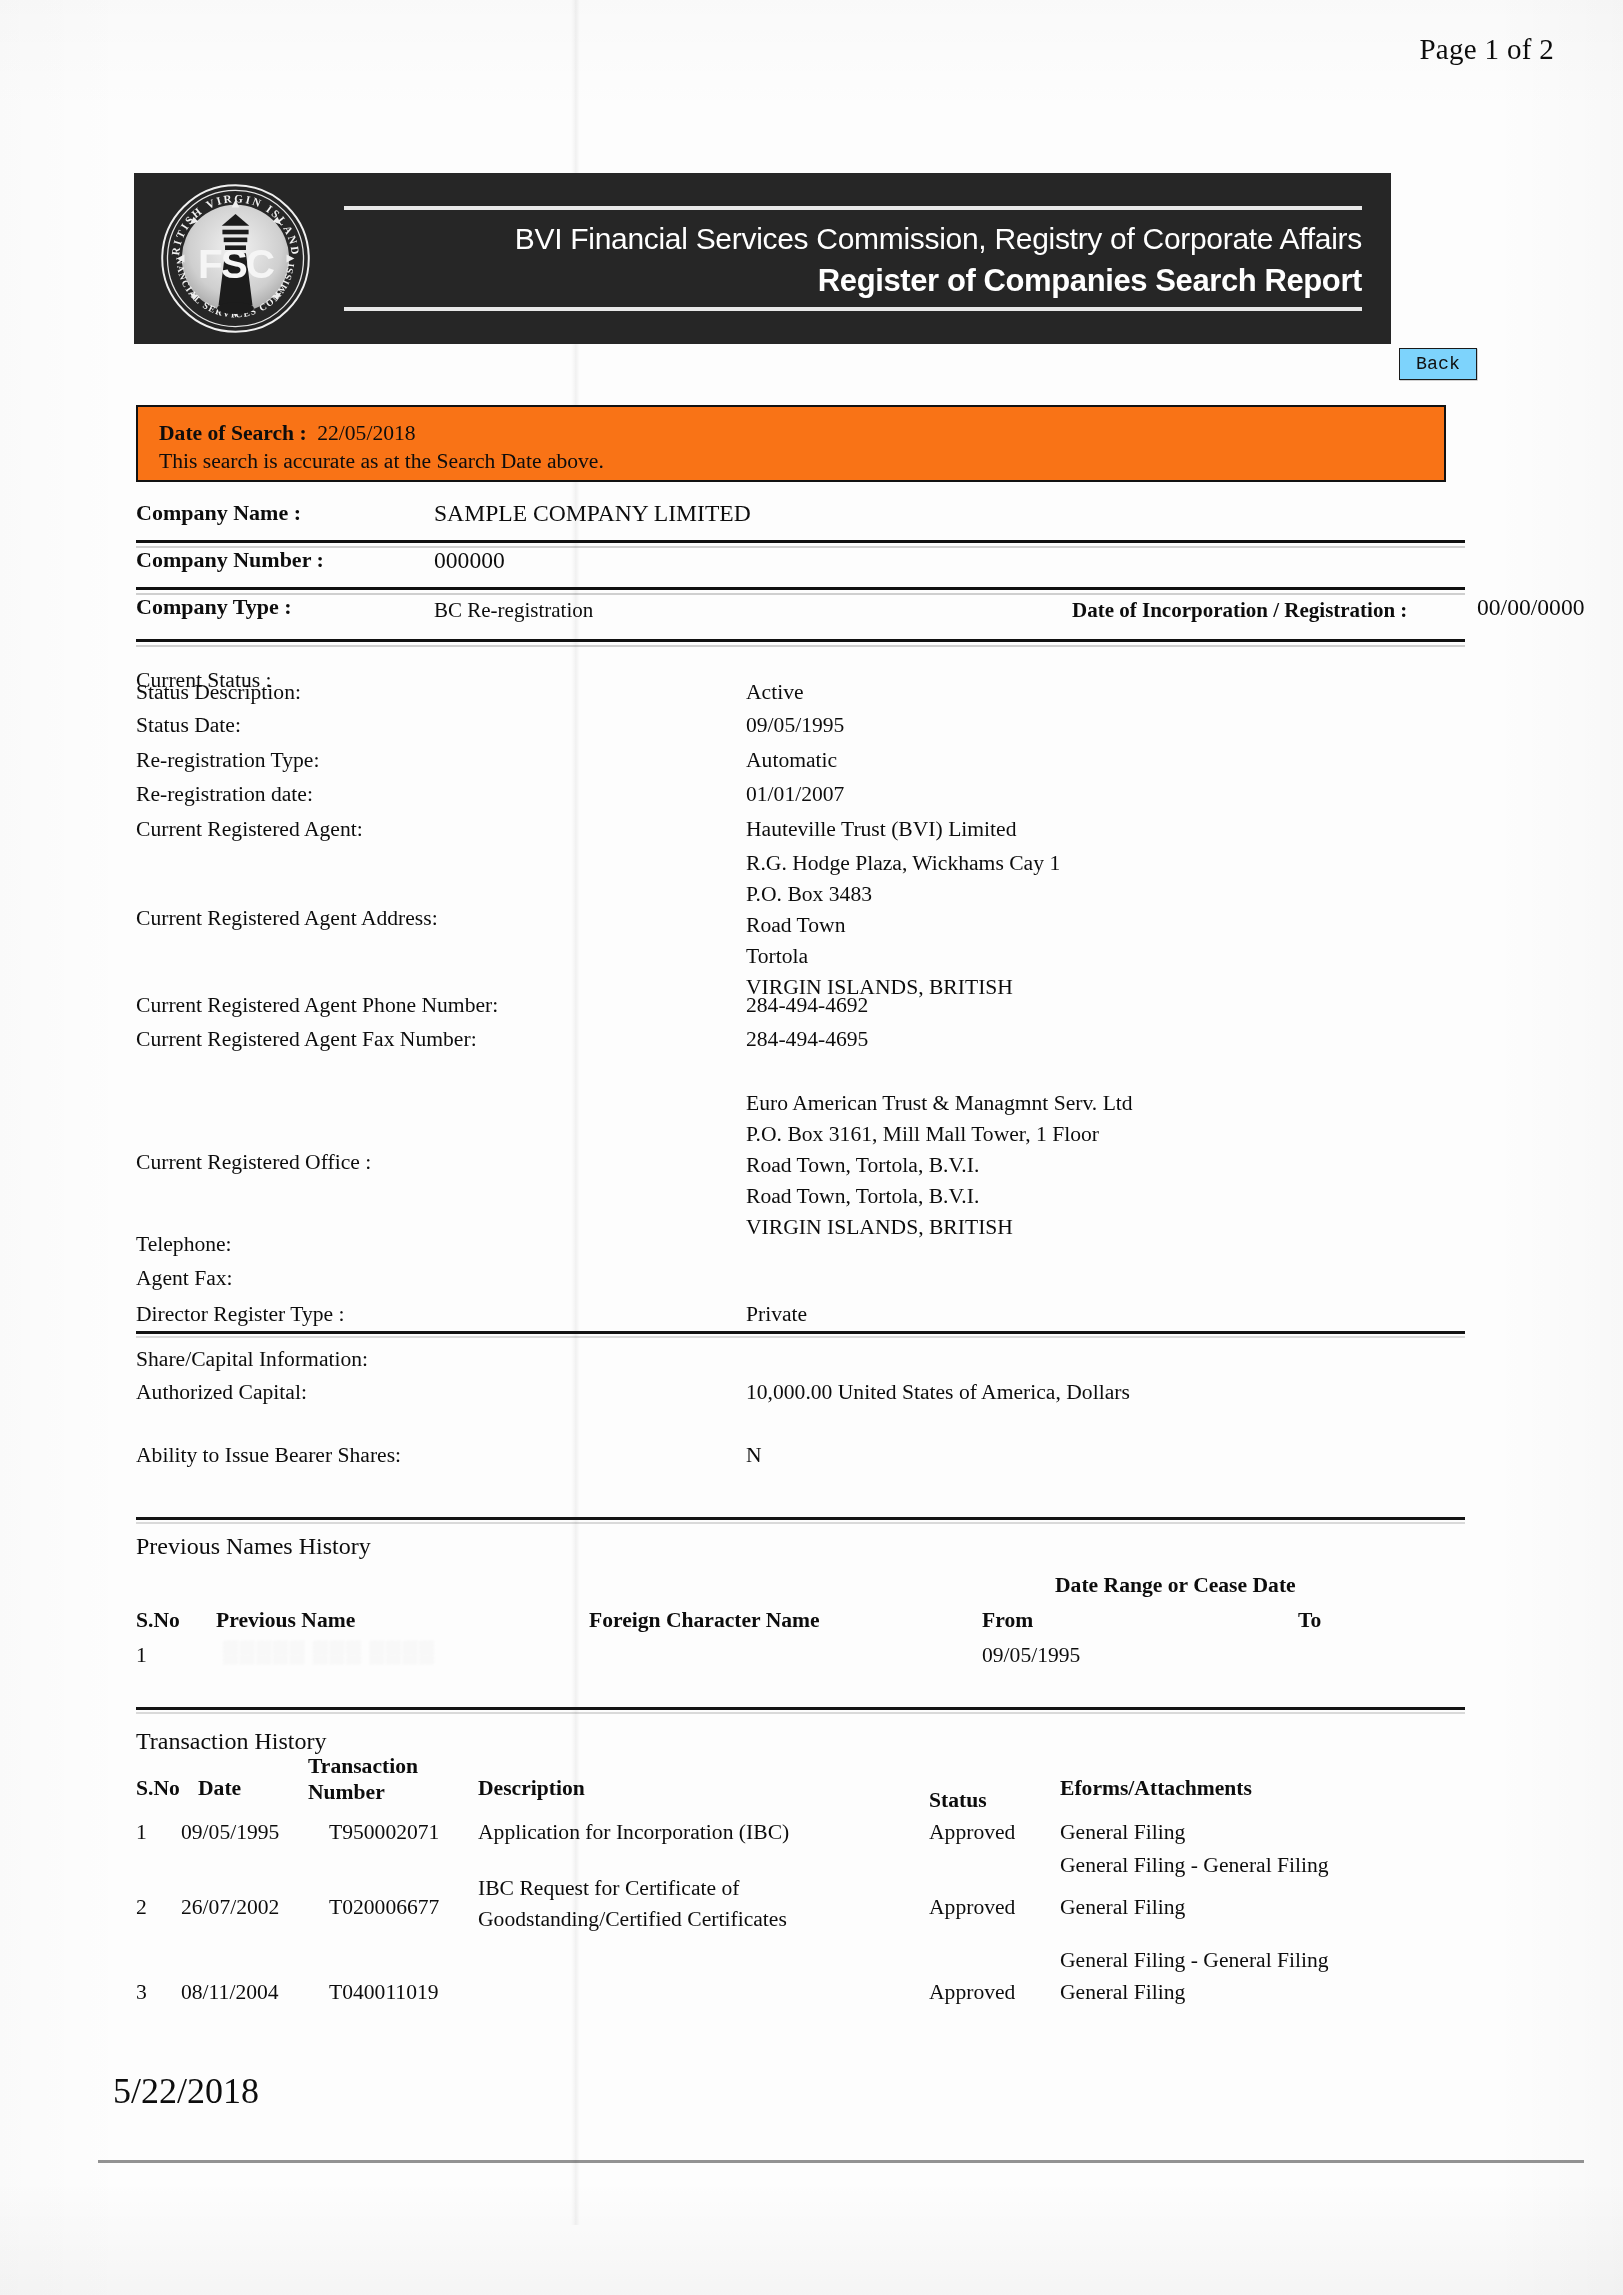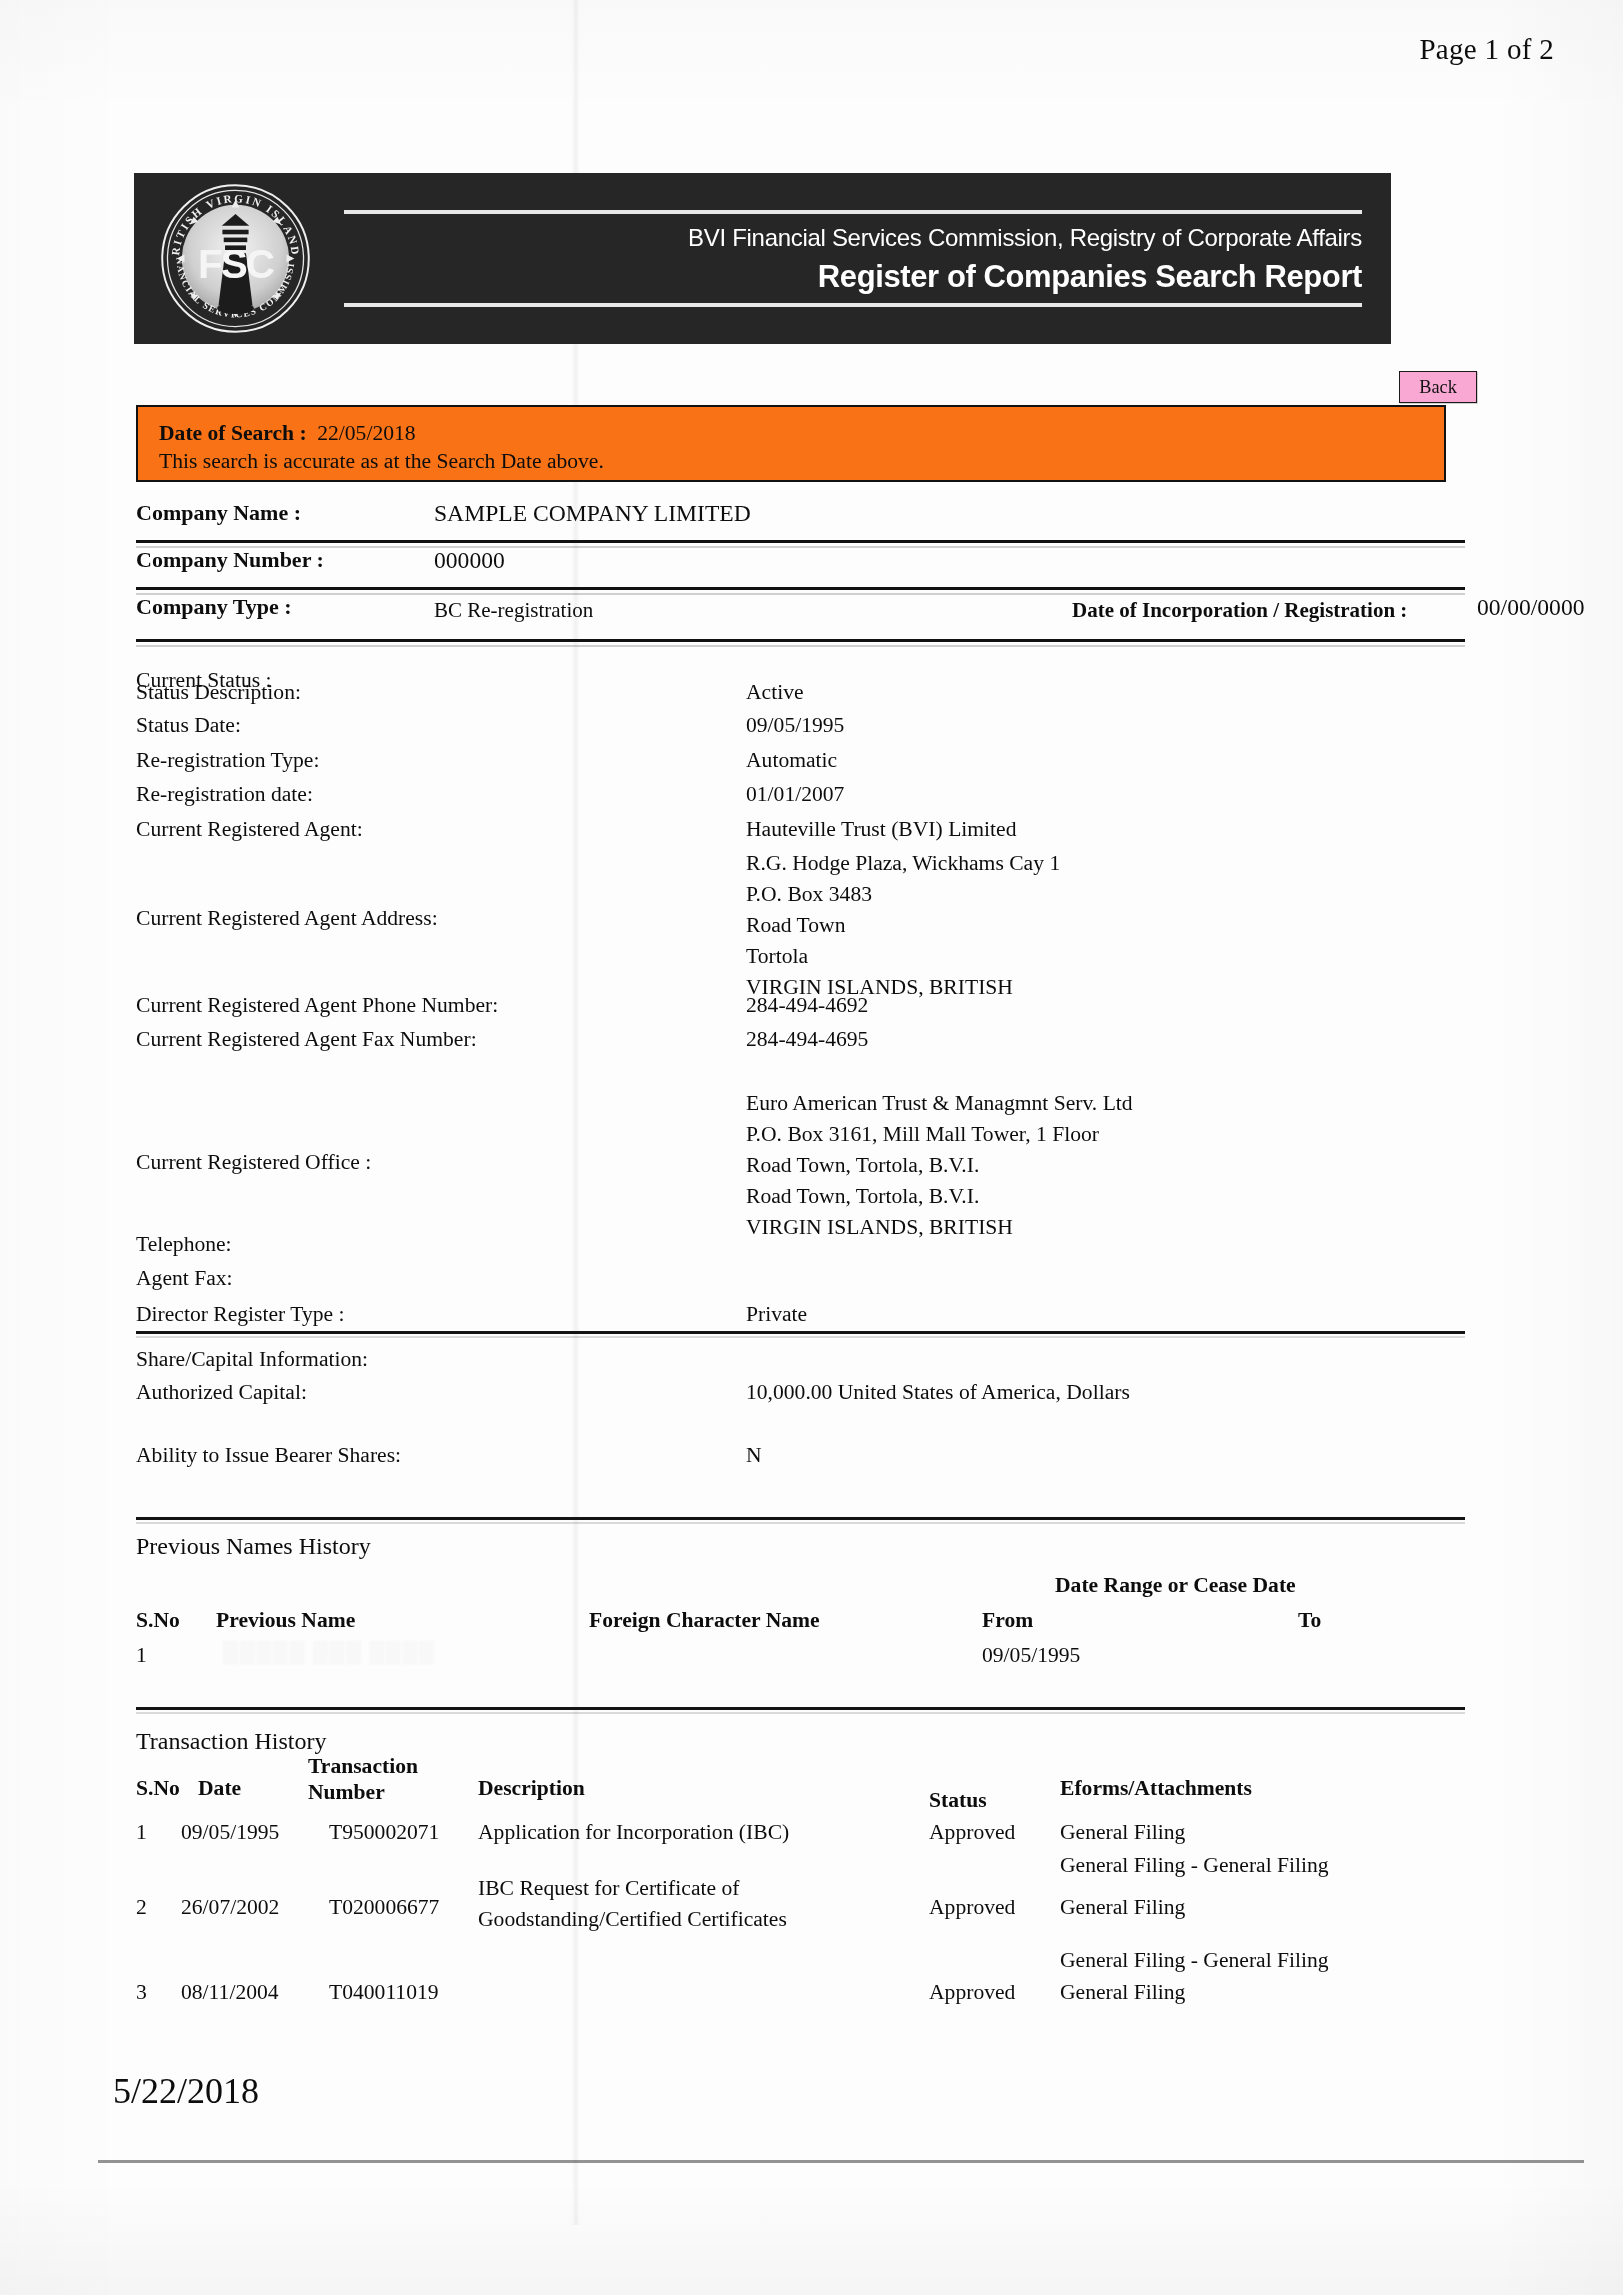--- a/index.html
+++ b/index.html
@@ -78,50 +78,50 @@
     background: #e8e8e8;
     width: 100%;
   }
   #banner-lines {
     padding: 9.2px 0 6.5px 0;
     text-align: right;
     color: #ffffff;
     font-family: "Liberation Sans", "DejaVu Sans", sans-serif;
   }
   #banner-line1 {
-    font-size: 24px;
+    font-size: 30px;
     letter-spacing: -0.3px;
     line-height: 1.28;
     white-space: nowrap;
   }
   #banner-line2 {
     font-size: 31px;
     font-weight: bold;
     letter-spacing: -0.4px;
     line-height: 1.28;
     white-space: nowrap;
     margin-top: 2.6px;
   }
 
   
   .seal-wrap { width: 157px; height: 157px; }
 
   
   #back-button {
     position: absolute;
     left: 1399px;
-    top: 371px;
+    top: 348px;
     width: 76px;
     height: 30px;
     border: 1.3px solid #1a1a1a;
-    background: #f9a8d4;
+    background: #7dd3fc;
     display: flex;
     align-items: center;
     justify-content: center;
-    font-family: Liberation Serif, serif;
+    font-family: Liberation Mono, monospace;
     font-size: 18.3px;
     color: #111;
     cursor: pointer;
     box-shadow: 0.7px 0.7px 0 rgba(0,0,0,0.25);
   }
 
   
   #search-box {
     position: absolute;
     left: 136px;

